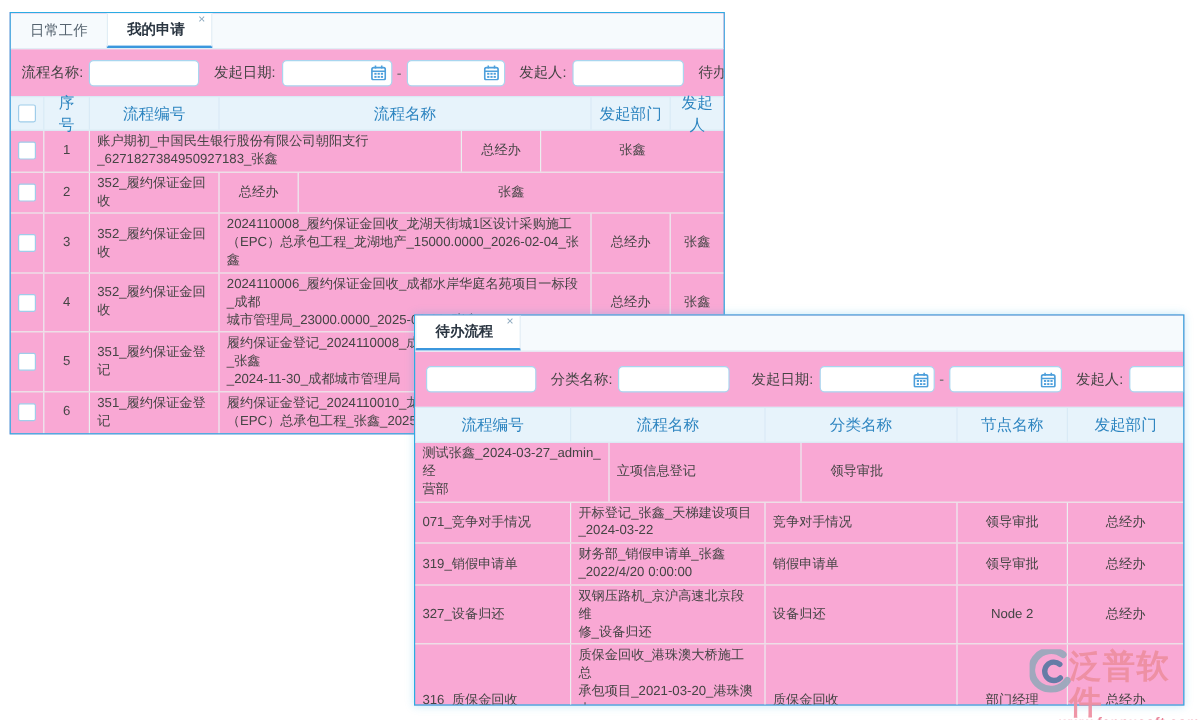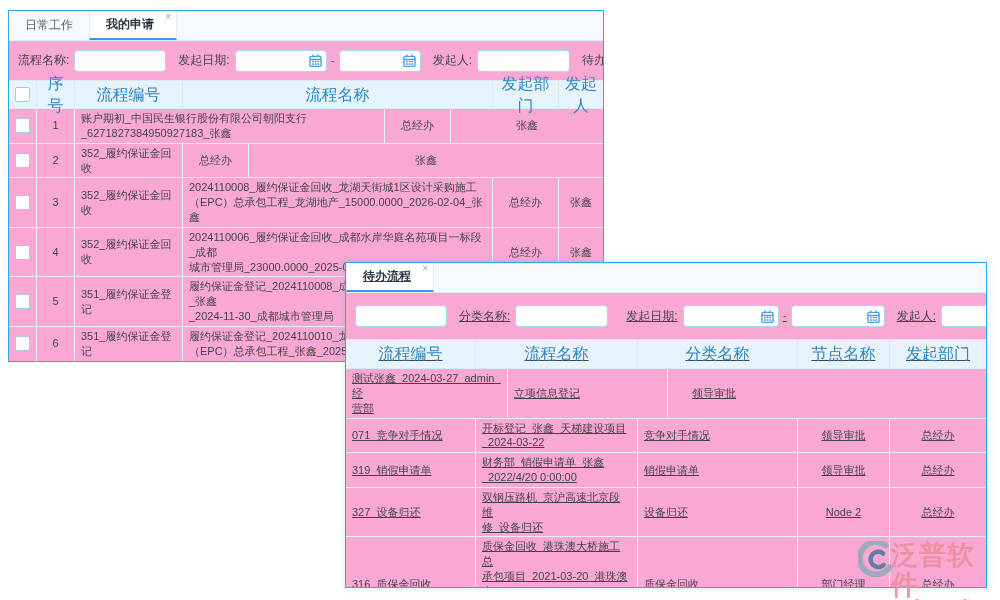--- a/index.html
+++ b/index.html
@@ -8,21 +8,21 @@
     background:#fff;
     font-family:"Liberation Sans","DejaVu Sans",sans-serif;
     color:#444;
   }
   .panel{
     position:absolute;background:#f9a8d4;
     border:1px solid #2aace3;box-sizing:border-box;overflow:hidden;
   }
   #back-panel{left:8px;top:10px;width:596px;height:352px;}
   #front-panel{left:345px;top:262px;width:642px;height:326px;z-index:5;
-    box-shadow:0 0 7px rgba(42,172,227,.28);text-decoration:underline;}
+    box-shadow:0 0 7px rgba(42,172,227,.28);}
 
   
   .tabbar{height:29px;background:#f6fafd;border-bottom:1px solid #e1edf5;
     display:flex;align-items:stretch;}
   .tab{padding:0 16px;font-size:12px;color:#55636f;display:flex;align-items:center;
     position:relative;cursor:pointer;white-space:nowrap;}
   .tab.active{background:#fff;color:#2b3642;font-weight:bold;
     border-left:1px solid #e1edf5;border-right:1px solid #e1edf5;
     border-bottom:2px solid #3b97dd;padding-right:22px;}
   .tab .close{position:absolute;top:1px;right:5px;font-size:10px;line-height:10px;
@@ -36,21 +36,21 @@
   .lbl.first{margin-left:0;}
   .inp{height:22px;border:1px solid #a9d6ef;border-radius:4px;background:#fff;
     outline:none;padding:0 5px;font-size:12px;box-sizing:border-box;flex:none;}
   .date-wrap{position:relative;display:inline-flex;align-items:center;flex:none;}
   .date-wrap .inp{padding-right:20px;width:100%;}
   .cal{position:absolute;right:5px;display:flex;pointer-events:auto;}
   .dash{margin:0 4px;color:#666;}
 
   
   .thead,.trow{display:flex;align-items:stretch;}
-  .thead{background:#e7f3fb;color:#2e85c0;font-size:16px;
+  .thead{background:#e7f3fb;color:#2e85c0;font-size:13px;
     border-top:1px solid #d9eaf6;border-bottom:1px solid #d9eaf6;}
   #back-panel .thead{height:27px;}
   #front-panel .thead{height:28px;}
   .trow{border-bottom:1px solid #ececec;font-size:11px;color:#454545;min-height:32px;}
   #front-panel .trow{min-height:33px;}
   #front-panel .trow.tall{min-height:62px;}
   .c{display:flex;align-items:center;justify-content:center;text-align:center;
     padding:2px 6px;box-sizing:border-box;border-right:1px solid #eceef0;
     line-height:1.35;}
   .thead .c{border-right:1px solid #d9eaf6;}

